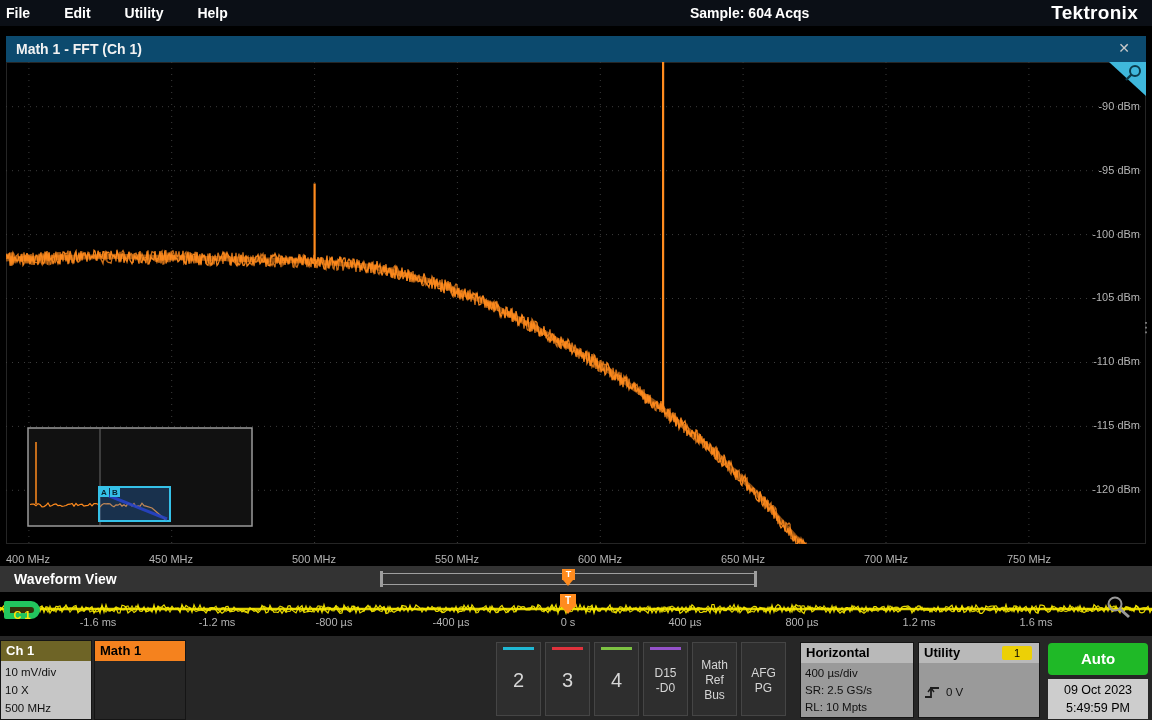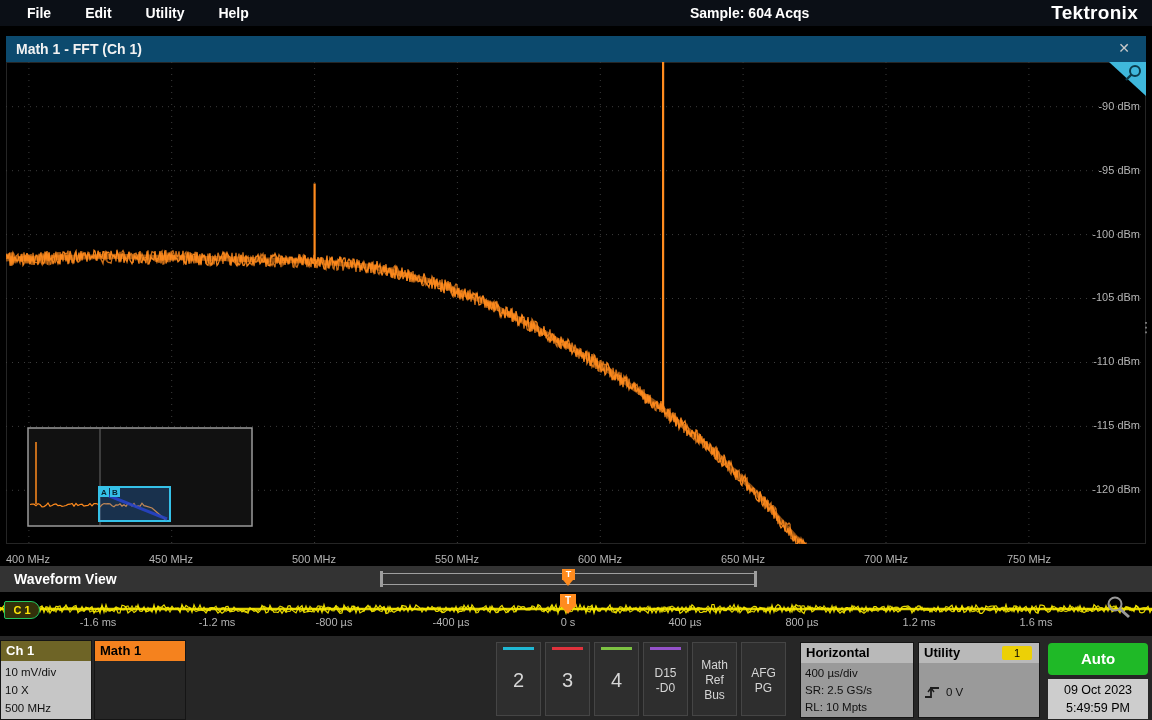--- a/index.html
+++ b/index.html
@@ -3,21 +3,21 @@
 <meta charset="utf-8">
 <style>
   *{margin:0;padding:0;box-sizing:border-box;}
   html,body{background:#000;}
   body{font-family:"Liberation Sans",sans-serif;}
   #app{position:relative;width:1152px;height:720px;background:#000;overflow:hidden;}
 
   
   .menubar{position:absolute;left:0;top:0;width:1152px;height:26px;background:#0b0f16;display:flex;align-items:center;}
   .menu-item{color:#fff;font-size:14px;font-weight:600;margin-left:34px;cursor:default;}
-  .menu-item:first-child{margin-left:27px;}
+  .menu-item:first-child{margin-left:6px;}
   .sample{position:absolute;left:690px;color:#fff;font-size:14px;font-weight:600;}
   .logo{position:absolute;right:14px;color:#fff;font-size:19px;font-weight:bold;letter-spacing:.3px;}
 
   
   .fft-panel{position:absolute;left:6px;top:36px;width:1140px;height:526px;}
   .fft-titlebar{position:absolute;left:0;top:0;width:100%;height:26px;background:#0c4a6e;display:flex;align-items:center;}
   .fft-title{color:#f2f2f2;font-size:14px;font-weight:600;margin-left:10px;}
   .fft-close{position:absolute;right:16px;top:4px;color:#c9c9c9;font-size:14px;cursor:pointer;}
   .fft-plot{position:absolute;left:0;top:26px;width:1140px;height:482px;background:#000;}
   #fft-svg{position:absolute;left:0;top:0;}
@@ -33,21 +33,21 @@
   .pan-bar{position:absolute;left:380px;top:7px;width:377px;height:12px;border:1px solid #9f9f9f;}
   .pan-cap{position:absolute;top:-3px;width:3px;height:16px;background:#9f9f9f;}
   .pan-cap.left{left:-1px;}
   .pan-cap.right{right:-1px;}
   .pan-t{position:absolute;left:181px;top:-5px;width:13px;height:11px;background:#ff8b1e;color:#fff;font-size:9px;font-weight:bold;text-align:center;line-height:11px;}
   .pan-t::after{content:"";position:absolute;left:1px;top:11px;border-left:5px solid transparent;border-right:5px solid transparent;border-top:6px solid #ff8b1e;}
 
   
   .wave-strip{position:absolute;left:0;top:592px;width:1152px;height:42px;background:#000;}
   #wave-svg{position:absolute;left:0;top:0;}
-  .c1-badge{position:absolute;left:4px;top:9px;width:36px;height:18px;background:#32300a;border:1px solid #22c55e;border-radius:2px 9px 9px 2px;color:#ffe60a;font-size:11px;font-weight:bold;text-align:center;line-height:16px;cursor:pointer;}
+  .c1-badge{position:absolute;left:4px;top:9px;width:36px;height:18px;background:#32300a;border:6px solid #22c55e;border-radius:2px 9px 9px 2px;color:#ffe60a;font-size:11px;font-weight:bold;text-align:center;line-height:16px;cursor:pointer;}
   .trig-flag{position:absolute;left:560px;top:2px;width:16px;height:13px;background:#ff8b1e;color:#fff;font-size:10px;font-weight:bold;text-align:center;line-height:13px;cursor:pointer;}
   .trig-flag::after{content:"";position:absolute;left:2px;top:13px;border-left:6px solid transparent;border-right:6px solid transparent;border-top:7px solid #ff8b1e;}
   .tlabel{position:absolute;top:24px;width:70px;text-align:center;color:#b4b4b4;font-size:11px;}
   .wave-zoom-icon{position:absolute;right:18px;top:3px;cursor:pointer;}
 
   
   .bottombar{position:absolute;left:0;top:634px;width:1152px;height:86px;background:#262626;border-top:2px solid #000;}
   .tile{position:absolute;border:1px solid #151515;overflow:hidden;cursor:pointer;}
   .tile-header{height:20px;font-size:13px;font-weight:bold;color:#000;padding:0 5px;line-height:20px;}
   .ch1-header{color:#fff;}

